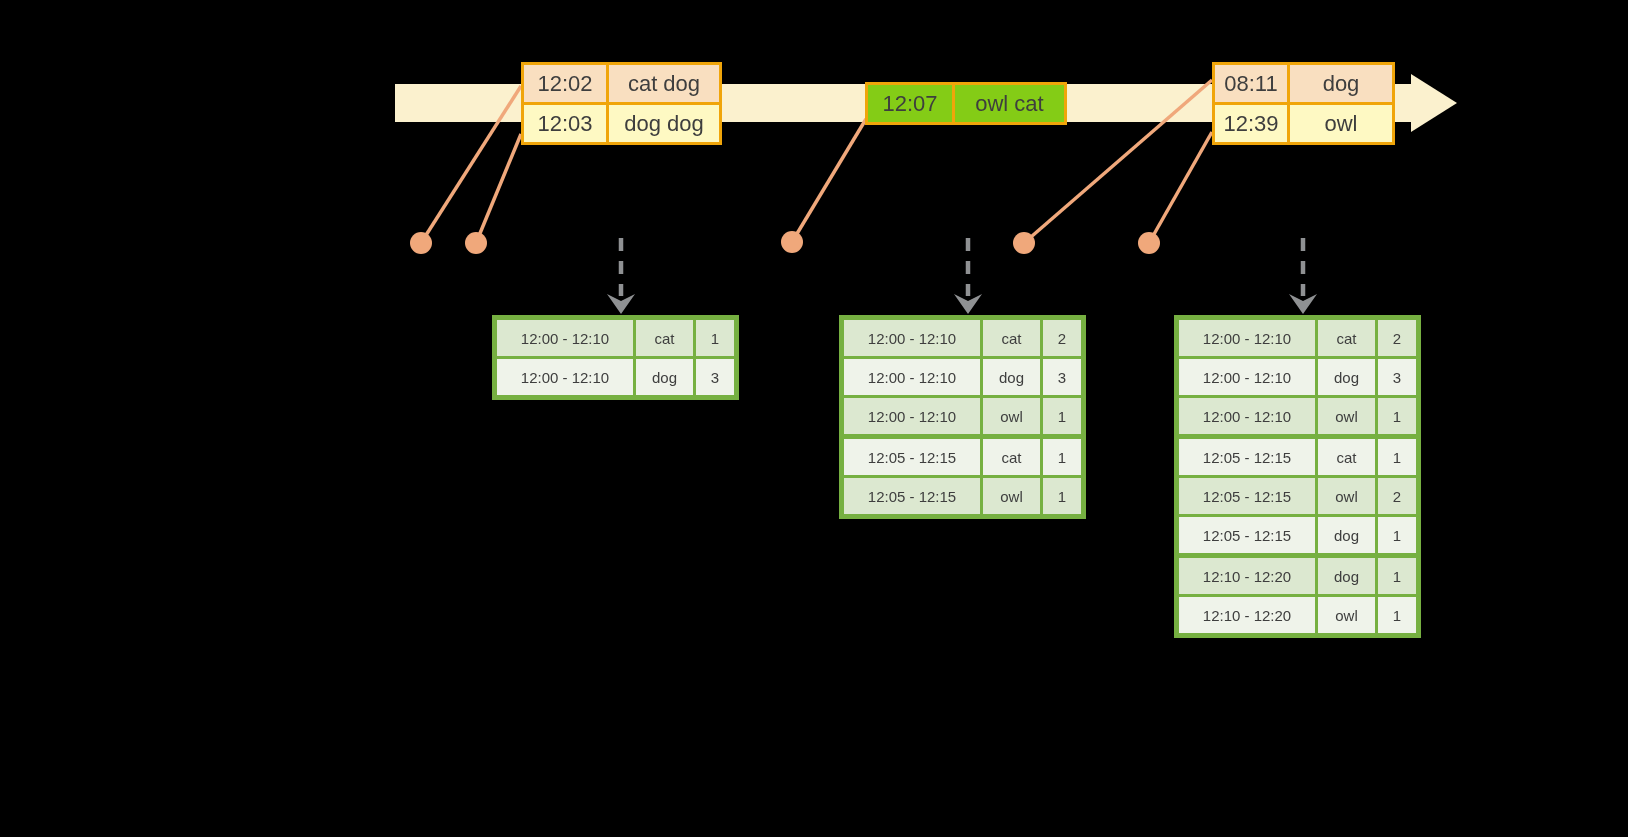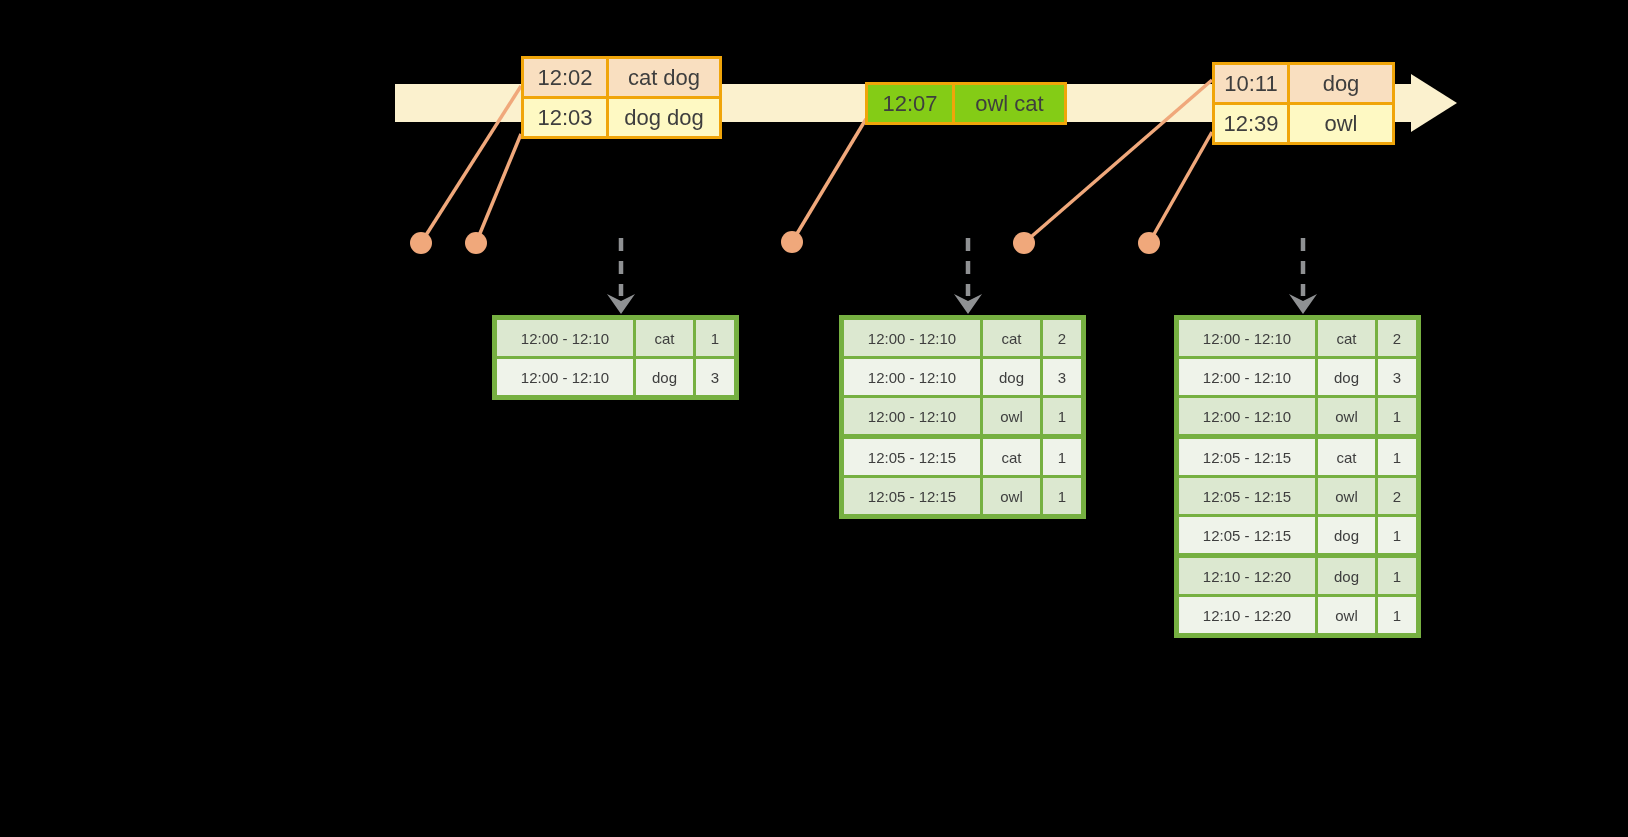--- a/index.html
+++ b/index.html
@@ -11,21 +11,21 @@
 
   table { position:absolute; border-collapse:collapse; table-layout:fixed; }
   td { text-align:center; vertical-align:middle; white-space:nowrap; overflow:hidden; padding:0; }
 
   
   .etable { font-size:22px; }
   .etable td { border:3px solid #F0A50A; height:37px; }
   .etable .bg-dark  { background:#F9DFC0; }
   .etable .bg-light { background:#fef9c3; }
   .etable .bg-mid   { background:#84cc16; }
-  #etable-1 { left:521px; top:56px; }
+  #etable-1 { left:521px; top:62px; }
   #etable-2 { left:865px; top:82px; }
   #etable-3 { left:1212px; top:62px; }
   #etable-1 col.c-time  { width:85px; }  #etable-1 col.c-words { width:113px; }
   #etable-2 col.c-time  { width:87px; }  #etable-2 col.c-words { width:112px; }
   #etable-3 col.c-time  { width:75px; }  #etable-3 col.c-words { width:105px; }
 
   
   .gtable { font-size:15px; border:5px solid #76B041; }
   .gtable td { border:3px solid #76B041; height:36px; }
   .gtable tr.group td { border-top:5px solid #76B041; }
@@ -104,21 +104,21 @@
   </tbody>
     </table>
 
   <table id="etable-3" class="etable">
     <colgroup>
         <col class="c-time">
         <col class="c-words">
       </colgroup>
     <tbody>
         <tr>
-      <td class="bg-dark">10:11</td>
+      <td class="bg-dark">08:11</td>
       <td class="bg-dark">dog</td>
     </tr>
     <tr>
       <td class="bg-light">12:39</td>
       <td class="bg-light">owl</td>
     </tr>
   </tbody>
     </table>
 
   <table id="gtable-1" class="gtable">

